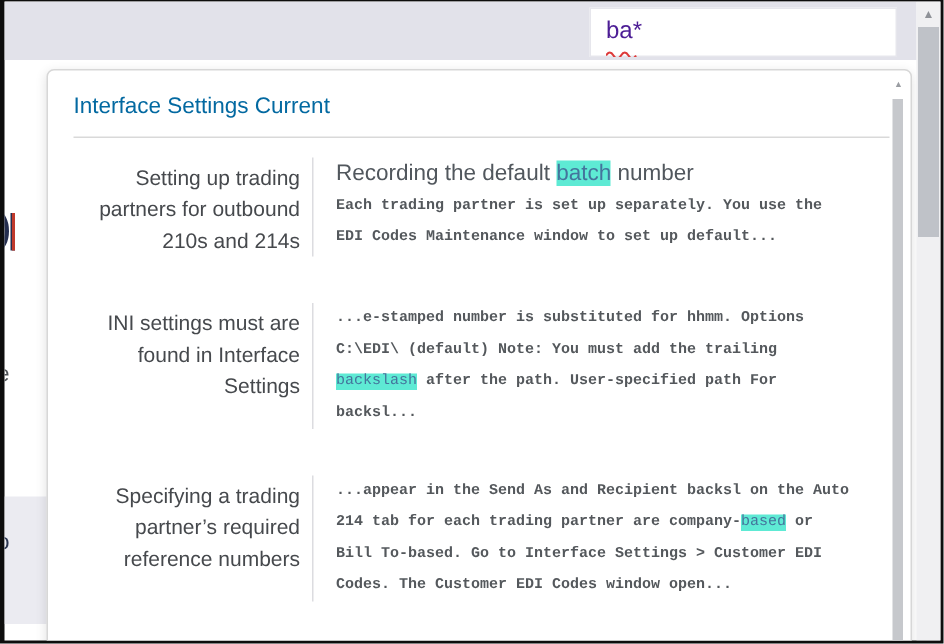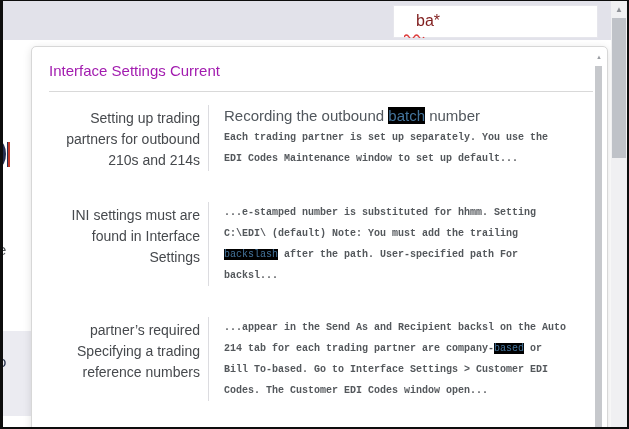--- a/index.html
+++ b/index.html
@@ -4,49 +4,49 @@
 <style>
   * { margin:0; padding:0; box-sizing:border-box; }
   html,body { width:629px; height:429px; }
   body { background:#0d0d0d; font-family:"Liberation Sans","DejaVu Sans",sans-serif; position:relative; overflow:hidden; }
 
   .content { position:absolute; left:3px; top:1px; width:624px; height:426px; background:#ffffff; overflow:hidden; }
 
   
   .topbar { position:absolute; left:0; top:0; width:608px; height:39px; background:#e2e2ea; }
   .searchbox { position:absolute; left:390px; top:4px; width:205px; height:33px; background:#ffffff; border:1px solid #e6e6ec; }
-  .search-text { position:absolute; left:22px; top:6px; font-size:16px; color:#7f1d1d; }
+  .search-text { position:absolute; left:10px; top:6px; font-size:16px; color:#4c1d95; }
   .squiggle { position:absolute; left:10px; top:27px; }
 
   
   .scroll-outer { position:absolute; right:0; top:0; width:16px; height:426px; background:#f0f0f2; }
   .scroll-outer .arrow { position:absolute; left:0; top:0; width:16px; height:17px; color:#8f9298; font-size:8px; line-height:17px; text-align:center; }
   .scroll-outer .thumb { position:absolute; left:1px; top:17px; width:14px; height:140px; background:#bfc2c8; }
 
   
   .frag-arc { position:absolute; left:-11px; top:140px; width:14px; height:26px; border:3px solid #252e4f; border-radius:50%; }
   .frag-bar { position:absolute; left:4px; top:141px; width:3px; height:25px; background:#252e4f; border-right:2px solid #c0392b; }
   .frag-e { position:absolute; left:-5px; top:240px; font-size:15px; color:#4f5357; }
   .frag-grayblock { position:absolute; left:0; top:330px; width:28px; height:85px; background:#ebebf1; }
   .frag-o { position:absolute; left:-5px; top:22px; font-size:15px; color:#2a3550; }
 
   
   .panel { position:absolute; left:28px; top:45px; width:577px; height:395px; background:#ffffff;
            border:1px solid #d7d7d7; border-radius:5px; box-shadow:0 2px 8px rgba(0,0,0,0.12); }
-  .panel-header { padding:15px 17px 12px 17px; font-size:15px; color:#a21caf; }
+  .panel-header { padding:15px 17px 12px 17px; font-size:15px; color:#0369a1; }
   .header-divider { border:none; border-top:1px solid #d9d9d9; margin:0 14px 0 17px; }
   .results { padding-top:9px; }
   .result { display:flex; margin:0 16px 11px 17px; padding:4px 0 16px 0;justify-content:flex-end; }
   .result-left { width:159px; padding-right:8px; padding-top:3px; text-align:right; }
   .topic-line { font-size:14px; line-height:21px; color:#46494d; white-space:nowrap; }
   .result-right { flex:1; border-left:1px solid #dcdce0; padding-left:15px; }
   .cline { white-space:nowrap; }
   .cline.heading { font-size:15px; line-height:22px; color:#51575d; }
   .cline.body { font-size:10px; line-height:21px; font-weight:bold; color:#54585c;font-family:Liberation Mono, monospace; }
-  .hl { color:#44749c; background:#000000; font-weight:normal; }
+  .hl { color:#44749c; background:#5eead4; font-weight:normal; }
   .cline.heading .hl { font-size:15px; }
 
   
   .scroll-inner { position:absolute; right:4px; top:5px; width:8px; height:388px; }
   .scroll-inner .arrow { position:absolute; left:0; top:0; width:8px; height:10px; color:#9a9da2; font-size:6px; line-height:10px; text-align:center; }
   .scroll-inner .thumb { position:absolute; left:0; top:14px; width:7px; height:372px; background:#c6c8cc; }
 </style>
 </head>
 <body>
 
@@ -71,44 +71,44 @@
     <div class="panel-header">Interface Settings Current</div>
     <hr class="header-divider">
     <div class="results">
   <div class="result">
     <div class="result-left">
             <div class="topic-line">Setting up trading</div>
             <div class="topic-line">partners for outbound</div>
             <div class="topic-line">210s and 214s</div>
           </div>
     <div class="result-right">
-            <div class="cline heading"><span>Recording the outbound </span><span class="hl">batch</span><span> number</span></div>
+            <div class="cline heading"><span>Recording the default </span><span class="hl">batch</span><span> number</span></div>
             <div class="cline body"><span>Each trading partner is set up separately. You use the</span></div>
             <div class="cline body"><span>EDI Codes Maintenance window to set up default...</span></div>
           </div>
   </div>
 
   <div class="result">
     <div class="result-left">
             <div class="topic-line">INI settings must are</div>
             <div class="topic-line">found in Interface</div>
             <div class="topic-line">Settings</div>
           </div>
     <div class="result-right">
-            <div class="cline body"><span>...e-stamped number is substituted for hhmm. Setting</span></div>
+            <div class="cline body"><span>...e-stamped number is substituted for hhmm. Options</span></div>
             <div class="cline body"><span>C:\EDI\ (default) Note: You must add the trailing</span></div>
             <div class="cline body"><span class="hl">backslash</span><span> after the path. User-specified path For</span></div>
             <div class="cline body"><span>backsl...</span></div>
           </div>
   </div>
 
   <div class="result">
     <div class="result-left">
+            <div class="topic-line">Specifying a trading</div>
             <div class="topic-line">partner’s required</div>
-            <div class="topic-line">Specifying a trading</div>
             <div class="topic-line">reference numbers</div>
           </div>
     <div class="result-right">
             <div class="cline body"><span>...appear in the Send As and Recipient backsl on the Auto</span></div>
             <div class="cline body"><span>214 tab for each trading partner are company-</span><span class="hl">based</span><span> or</span></div>
             <div class="cline body"><span>Bill To-based. Go to Interface Settings &gt; Customer EDI</span></div>
             <div class="cline body"><span>Codes. The Customer EDI Codes window open...</span></div>
           </div>
   </div>
 </div>

